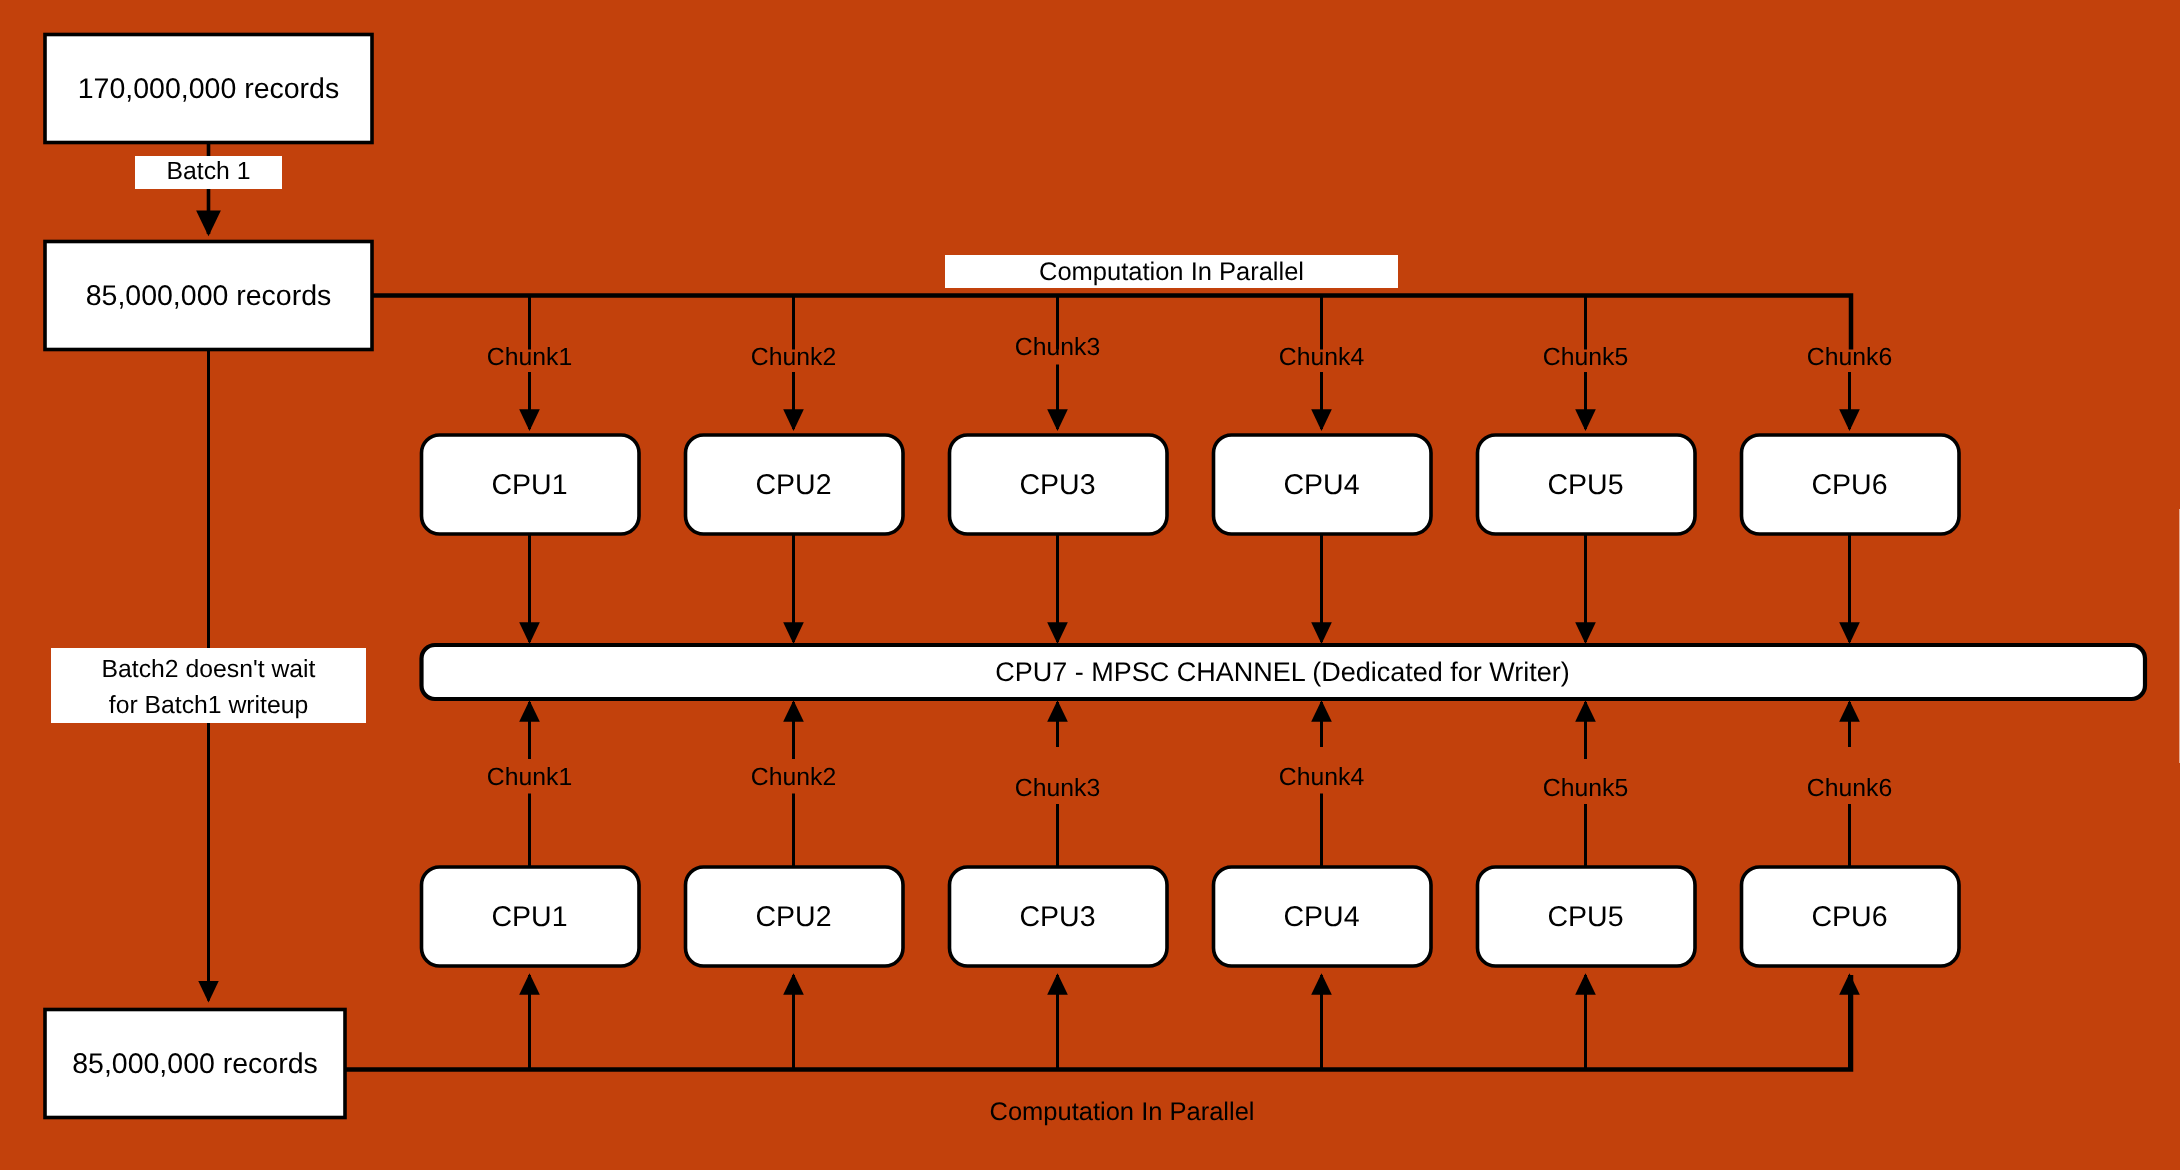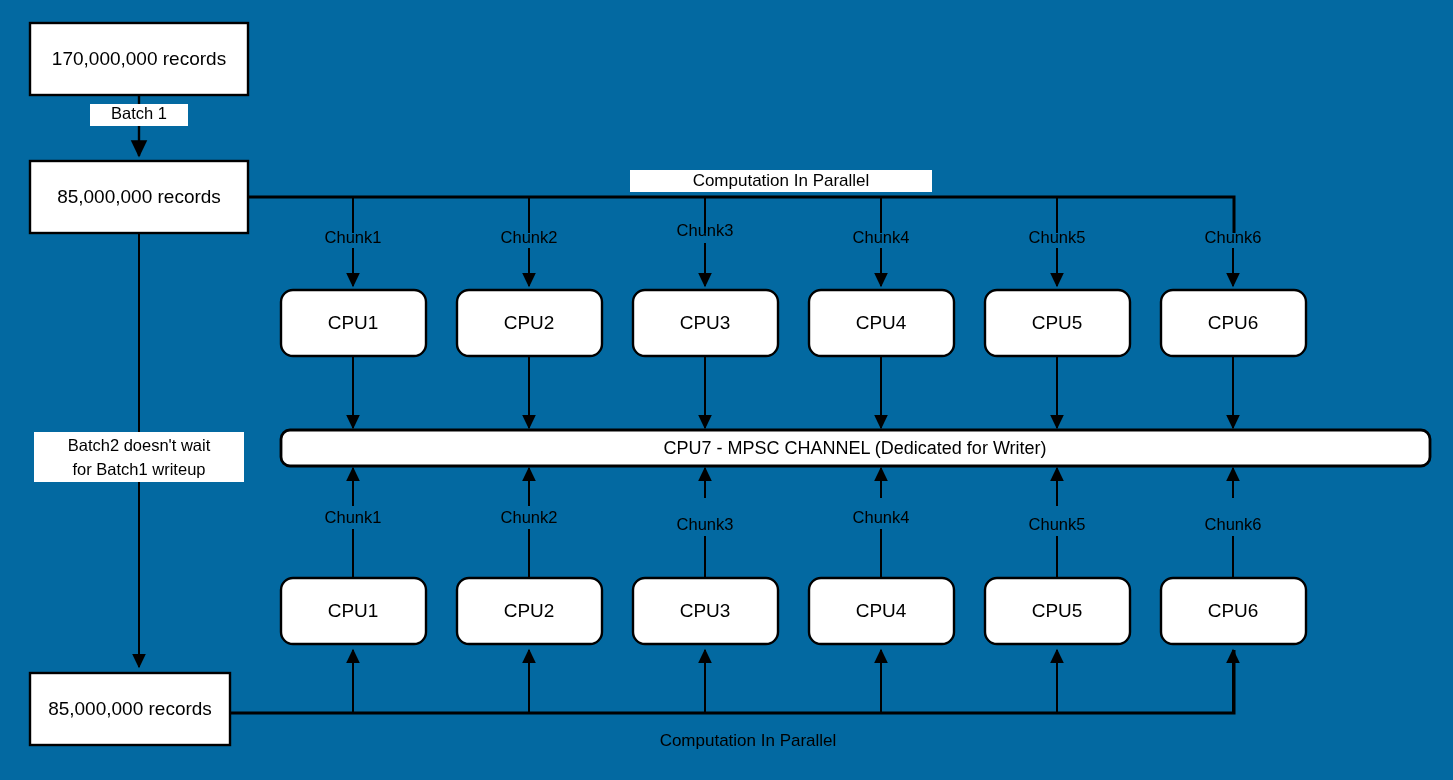--- a/index.html
+++ b/index.html
@@ -4,21 +4,21 @@
 <style>
   html, body {
     margin: 0;
     padding: 0;
     background: #ffffff;
   }
   #diagram-root {
     position: relative;
     width: 1453px;
     height: 780px;
-    background: #0369a1;
+    background: #c2410c;
     font-family: "Liberation Sans", sans-serif;
     overflow: hidden;
   }
   svg#flow {
     display: block;
     width: 1453px;
     height: 780px;
   }
   .box-rect {
     fill: #ffffff;

